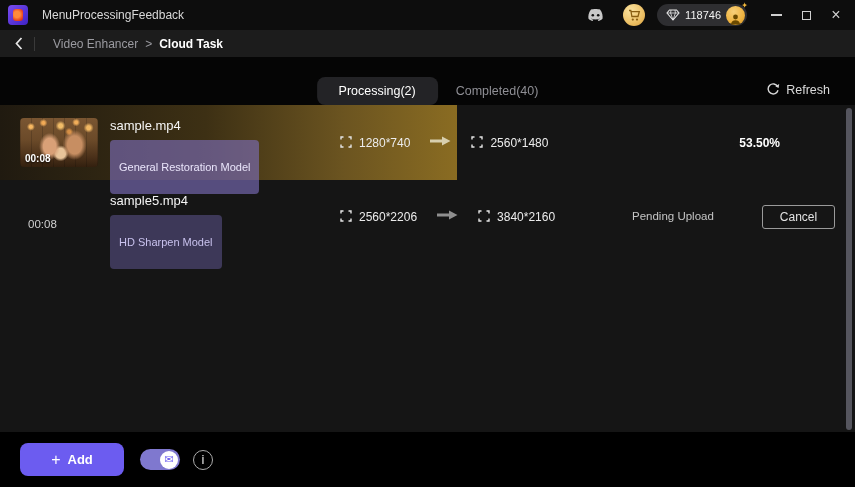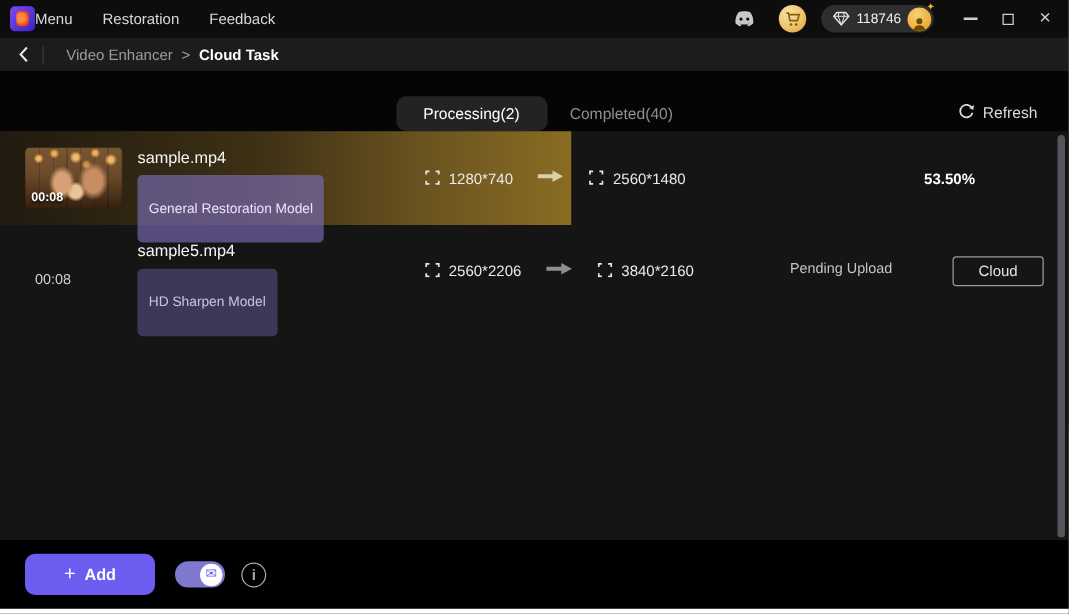--- a/index.html
+++ b/index.html
@@ -3,21 +3,21 @@
 <meta charset="utf-8">
 <style>
   * { margin:0; padding:0; box-sizing:border-box; }
   body { background:#ffffff; font-family:"Liberation Sans","DejaVu Sans",sans-serif; }
   .app { position:relative; width:855px; height:487px; background:#000; overflow:hidden; }
 
   
   .titlebar { position:absolute; top:0; left:0; right:0; height:30px; background:#0d0d0d; display:flex; align-items:center; }
   .logo { width:20px; height:20px; margin-left:8px; border-radius:4px; background:linear-gradient(135deg,#7a4df0,#3e22c4); position:relative; flex:0 0 auto; }
   .logo::after { content:""; position:absolute; left:5px; top:4px; width:10px; height:12px; border-radius:3px; background:radial-gradient(circle at 40% 45%,#ff8a3c 0 35%,#e8401f 70%,#c22a12 100%); }
-  .menus { display:flex; gap:24px; }
+  .menus { display:flex; margin-left:14px; }
   .menus span { font-size:12px; color:#d9d9d9; cursor:default; }
   .tb-spacer { flex:1; }
   .tb-icon { display:flex; align-items:center; justify-content:center; }
   .discord { margin-right:18px; }
   .coin { width:22px; height:22px; border-radius:50%; background:radial-gradient(circle at 35% 30%,#f9e2a0,#eec36a 55%,#d99f3a); display:flex; align-items:center; justify-content:center; margin-right:12px; }
   .credits-pill { height:22px; border-radius:11px; background:#2e2e31; display:flex; align-items:center; gap:5px; padding:0 2px 0 9px; margin-right:14px; }
   .credits-pill .num { font-size:11px; color:#f2f2f2; }
   .avatar { position:relative; width:19px; height:19px; border-radius:50%; background:radial-gradient(circle at 40% 30%,#f7cf7a,#eeb23e 60%,#d08f1f); display:flex; align-items:flex-end; justify-content:center; overflow:visible; }
   .avatar .star { position:absolute; top:-4px; right:-3px; font-size:8px; color:#f4b93c; line-height:1; }
   .winbtn { width:30px; height:30px; display:flex; align-items:center; justify-content:center; color:#cfcfcf; }
@@ -89,21 +89,21 @@
 </style>
 </head>
 <body>
 
 <div class="app">
 
   <div class="titlebar">
     <div class="logo"></div>
     <div class="menus">
       <span>Menu</span>
-      <span>Restoration</span>
+      <span>Processing</span>
       <span>Feedback</span>
     </div>
     <div class="tb-spacer"></div>
 
     <span class="tb-icon discord">
       <svg width="19" height="15" viewBox="0 0 19 15">
         <path d="M5 1.6 C7 0.8 12 0.8 14 1.6 C16.4 4.6 17 8.4 16.5 10.8 C15 12.2 13.6 12.7 12.4 13 L11.7 11.7 C12.8 11.4 13.5 11 14 10.5 C11.3 11.9 7.7 11.9 5 10.5 C5.5 11 6.2 11.4 7.3 11.7 L6.6 13 C5.4 12.7 4 12.2 2.5 10.8 C2 8.4 2.6 4.6 5 1.6 Z" fill="#c8c8c8"></path>
         <circle cx="6.8" cy="7.2" r="1.3" fill="#0d0d0d"></circle>
         <circle cx="12.2" cy="7.2" r="1.3" fill="#0d0d0d"></circle>
       </svg>
@@ -228,21 +228,21 @@
           <span>
             <svg width="12" height="12" viewBox="0 0 12 12">
                 <path d="M1 3.5 V1 H3.5 M8.5 1 H11 V3.5 M11 8.5 V11 H8.5 M3.5 11 H1 V8.5" fill="none" stroke="#e6e6e6" stroke-width="1.4"></path>
               </svg>
           </span>
           <span>3840*2160</span>
         </div>
         <div class="overlap">
           <span class="status">Pending Upload</span>
         </div>
-        <button class="cancel-btn">Cloud</button>
+        <button class="cancel-btn">Cancel</button>
       </div>
 
       <div class="scrollbar"></div>
     </div>
   </div>
 
   <div class="footer">
     <button class="add-btn">
       <span class="plus">+</span>
       <span class="lbl">Add</span>

